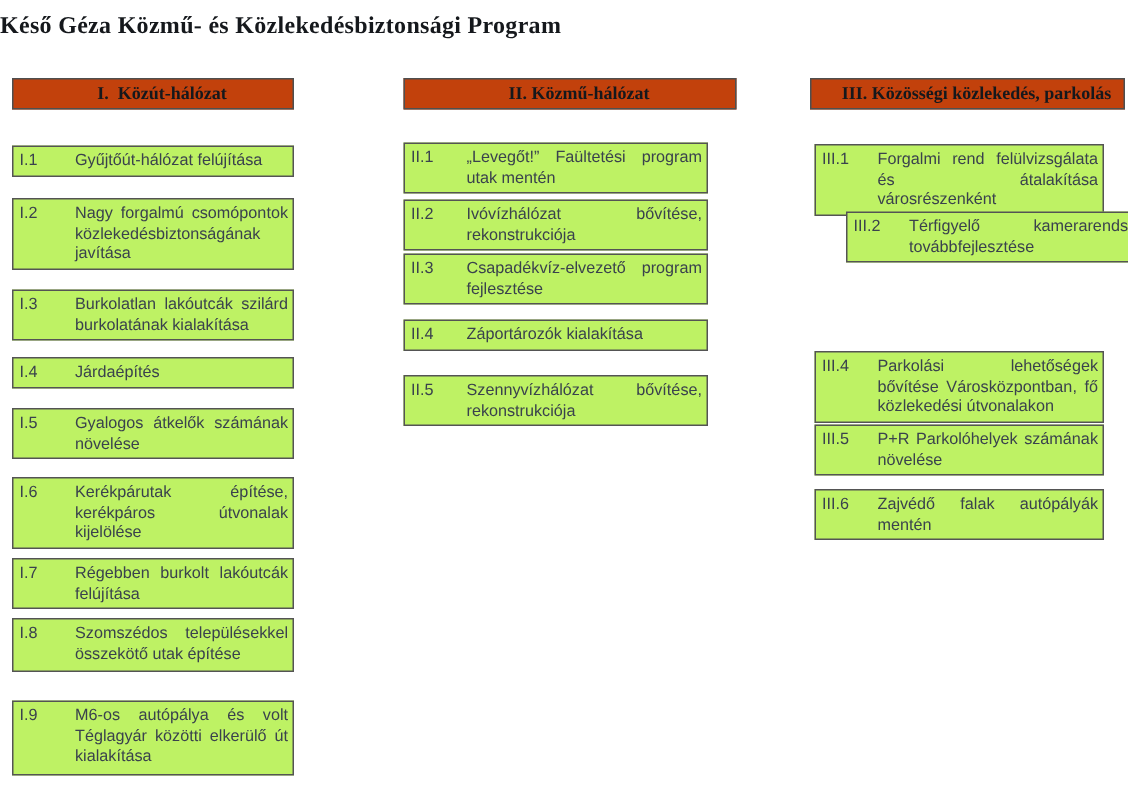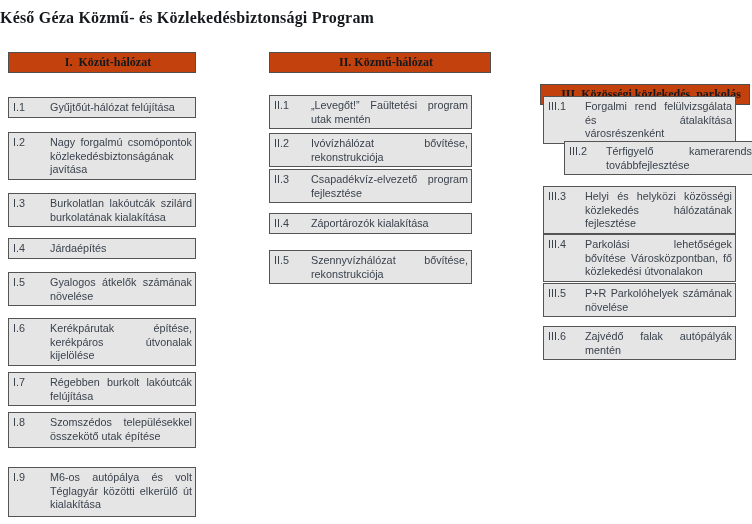--- a/index.html
+++ b/index.html
@@ -40,21 +40,21 @@
     white-space: nowrap;
     overflow: hidden;
     padding-left: 12px;
   }
   .item {
     position: absolute;
     box-sizing: border-box;
     display: flex;
     align-items: flex-start;
     border: 1px solid #545454;
-    background: #e5e5e5;
+    background: #bef264;
     padding: 3px 3px 2px 4px;
     font-family: "Liberation Sans", "DejaVu Sans", sans-serif;
     font-size: 10.8px;
     line-height: 13.6px;
     color: #3a424d;
   }
   .item .num {
     flex: 0 0 37px;
     width: 37px;
   }
@@ -65,21 +65,21 @@
 </style>
 </head>
 <body>
 
 <div id="page">
 
   <div class="title">Késő Géza Közmű- és Közlekedésbiztonsági Program</div>
 
   <div class="header-box" style="left:8px; top:52px; width:188px;">I.&nbsp;&nbsp;Közút-hálózat</div>
   <div class="header-box" style="left:269px; top:52px; width:222px;">II. Közmű-hálózat</div>
-  <div class="header-box" style="left:540px; top:52px; width:210px;margin-top:32px;">III. Közösségi közlekedés, parkolás</div>
+  <div class="header-box" style="left:540px; top:52px; width:210px;">III. Közösségi közlekedés, parkolás</div>
 
   <div class="item" style="left:8px; top:97px; width:188px; min-height:21px;">
     <span class="num">I.1</span>
     <span class="txt">Gyűjtőút-hálózat felújítása</span>
   </div>
   <div class="item" style="left:8px; top:132px; width:188px; min-height:46px;">
     <span class="num">I.2</span>
     <span class="txt">Nagy forgalmú csomópontok közlekedésbiztonságának javítása</span>
   </div>
   <div class="item" style="left:8px; top:193px; width:188px; min-height:30px;">
@@ -133,24 +133,20 @@
   </div>
 
   <div class="item" style="left:543px; top:96px; width:193px; min-height:32px;">
     <span class="num">III.1</span>
     <span class="txt">Forgalmi rend felülvizsgálata és átalakítása városrészenként</span>
   </div>
   <div class="item" style="left:543px; top:141px; width:207px; min-height:32px;margin-left:21px;">
     <span class="num">III.2</span>
     <span class="txt">Térfigyelő kamerarendszer továbbfejlesztése</span>
   </div>
-  <div class="item" style="left:543px; top:186px; width:193px; min-height:43px;">
-    <span class="num">III.3</span>
-    <span class="txt">Helyi és helyközi közösségi közlekedés hálózatának fejlesztése</span>
-  </div>
   <div class="item" style="left:543px; top:234px; width:193px; min-height:43px;">
     <span class="num">III.4</span>
     <span class="txt">Parkolási lehetőségek bővítése Városközpontban, fő közlekedési útvonalakon</span>
   </div>
   <div class="item" style="left:543px; top:283px; width:193px; min-height:31px;">
     <span class="num">III.5</span>
     <span class="txt">P+R Parkolóhelyek számának növelése</span>
   </div>
   <div class="item" style="left:543px; top:326px; width:193px; min-height:32px;">
     <span class="num">III.6</span>

